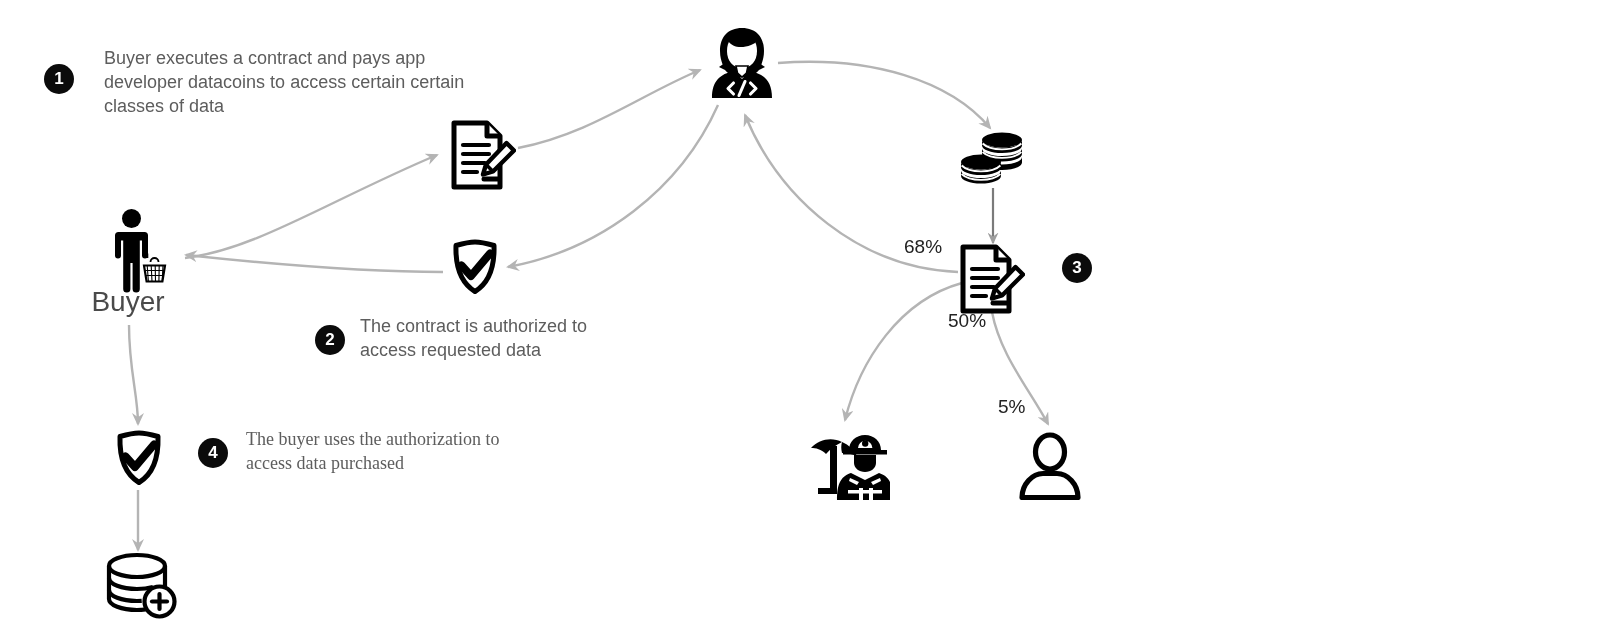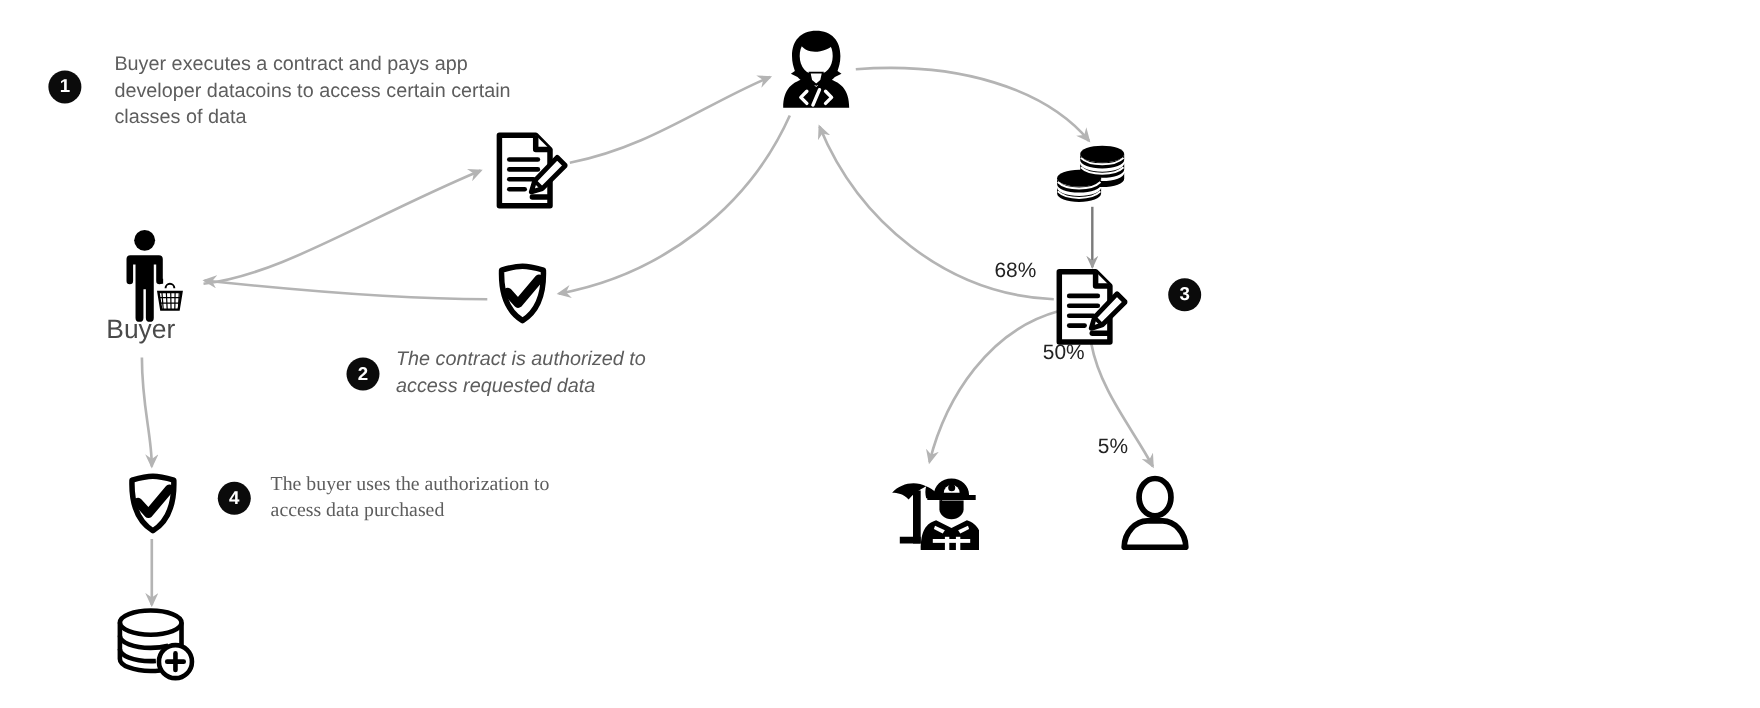--- a/index.html
+++ b/index.html
@@ -63,21 +63,21 @@
   .pct-label {
     position: absolute;
     color: #232323;
     font-size: 19px;
     font-family: "Liberation Sans", sans-serif;
   }
   
   .node-caption {
     position: absolute;
     color: #4a4a4a;
-    font-size: 24px;
+    font-size: 28px;
     font-family: "Liberation Sans", sans-serif;
     text-align: center;
   }
 </style>
 </head>
 <body>
 
 <div id="canvas">
 
   <svg id="arrow-layer" viewBox="0 0 1600 644">
@@ -112,21 +112,21 @@
 
     <path d="M138,490 L138,550" fill="none" stroke="#b4b4b4" stroke-width="2.4" marker-end="url(#ah)"></path>
   </svg>
 
   <div class="step-badge" style="left:44px; top:64px;">1</div>
   <div class="step-text" style="left:104px; top:46px; width:430px;">Buyer executes a contract and pays app
 developer datacoins to access certain certain
 classes of data</div>
 
   <div class="step-badge" style="left:315px; top:325px;">2</div>
-  <div class="step-text" style="left:360px; top:314px; width:300px;font-style:italic;">The contract is authorized to
+  <div class="step-text" style="left:360px; top:314px; width:300px;">The contract is authorized to
 access requested data</div>
 
   <div class="step-badge" style="left:1062px; top:253px;">3</div>
 
   <div class="step-badge" style="left:198px; top:438px;">4</div>
   <div class="step-text" style="left:246px; top:427px; width:350px;font-family:Liberation Serif, serif;">The buyer uses the authorization to
 access data purchased</div>
 
   <div class="pct-label" style="left:904px; top:236px;">68%</div>
   <div class="pct-label" style="left:948px; top:310px;">50%</div>

